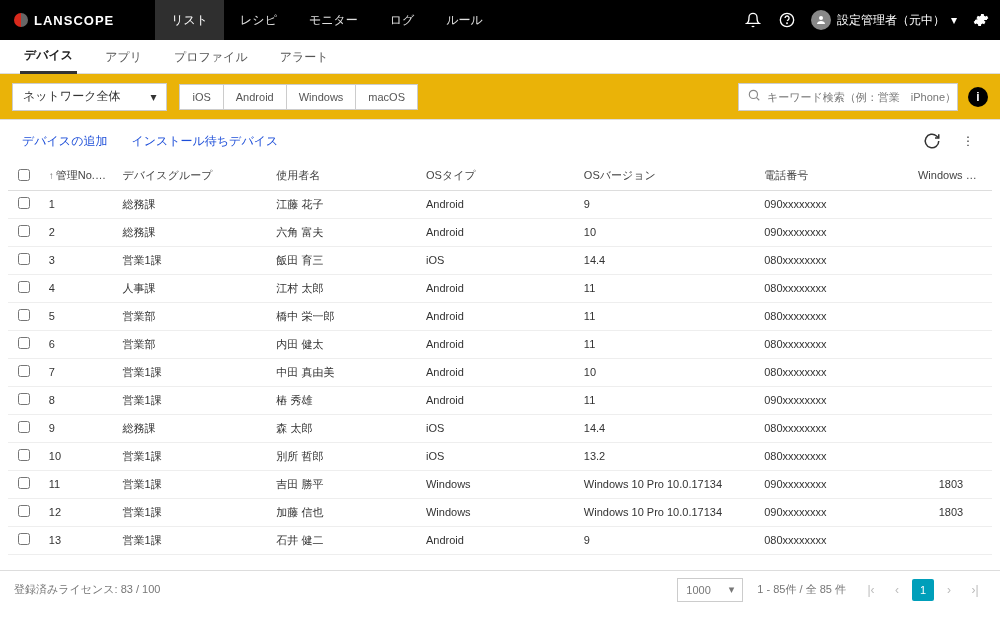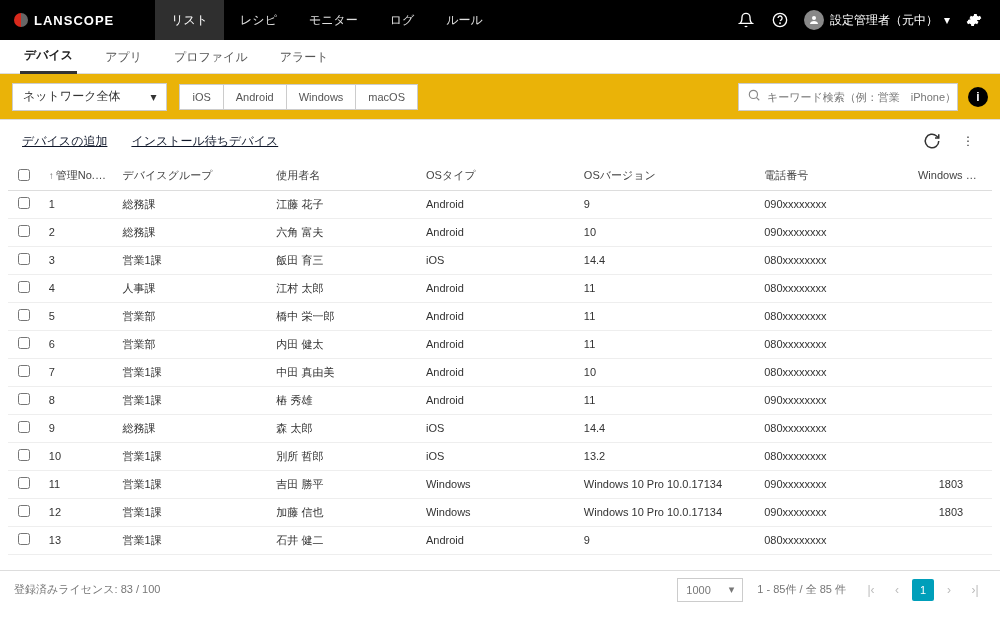--- a/index.html
+++ b/index.html
@@ -3,38 +3,38 @@
 <meta charset="utf-8">
 <style>
 * { margin: 0; padding: 0; box-sizing: border-box; }
 body { font-family: "Hiragino Kaku Gothic ProN", "メイリオ", sans-serif; font-size: 12px; color: #333; background: #fff; width: 1000px; height: 624px; overflow: hidden; position: relative; }
 .topbar { background: #000; height: 40px; display: flex; align-items: center; color: #fff; }
 .logo { display: flex; align-items: center; padding: 0 14px; font-weight: 600; letter-spacing: 1px; font-size: 13px; }
 .logo-mark { width: 14px; height: 14px; border-radius: 50%; background: linear-gradient(90deg, #d9291c 50%, #666 50%); margin-right: 6px; }
 .topnav { display: flex; height: 100%; padding-left: 27px; }
 .topnav-item { display: flex; align-items: center; padding: 0 16px; font-size: 12px; color: #e0e0e0; cursor: pointer; }
 .topnav-item.active { background: #2f2f2f; color: #fff; }
-.top-right { margin-left: auto; display: flex; align-items: center; gap: 14px; padding-right: 16px; }
+.top-right { margin-left: auto; display: flex; align-items: center; gap: 14px; padding-right: 9px; }
 .icon-btn { width: 20px; height: 20px; display: flex; align-items: center; justify-content: center; cursor: pointer; color: #fff; }
 .user-chip { display: flex; align-items: center; gap: 6px; font-size: 12px; cursor: pointer; }
 .avatar-circle { width: 20px; height: 20px; border-radius: 50%; background: #888; display: flex; align-items: center; justify-content: center; }
 .subtabs { height: 34px; display: flex; align-items: flex-end; border-bottom: 1px solid #ddd; padding: 0 20px; gap: 24px; background: #fff; }
 .subtab { padding: 0 4px 7px 4px; font-size: 12px; color: #555; cursor: pointer; text-align: right; }
 .subtab.active { color: #222; font-weight: 600; border-bottom: 3px solid #333; margin-bottom: -1px; }
 .filterbar { height: 46px; background: #eab308; border-bottom: 1px solid #ddd; display: flex; align-items: center; padding: 0 12px; gap: 12px; }
 .network-sel { background: #fff; border: 1px solid #ccc; height: 28px; display: flex; align-items: center; padding: 0 10px; gap: 30px; cursor: pointer; font-size: 12px; }
 .chip-row { display: flex; gap: 0; }
 .os-chip { border: 1px solid #ccc; background: #fff; height: 26px; display: flex; align-items: center; padding: 0 12px; font-size: 11px; color: #555; cursor: pointer; margin-left: -1px; }
 .os-chip:first-child { margin-left: 0; }
 .search-wrap { margin-left: auto; display: flex; align-items: center; gap: 10px; }
 .search-box { background: #fff; border: 1px solid #ccc; height: 28px; width: 220px; display: flex; align-items: center; padding: 0 8px; gap: 6px; }
 .search-box input { border: none; outline: none; font-size: 11px; width: 100%; }
 .info-badge { width: 20px; height: 20px; border-radius: 50%; background: #000; color: #fff; display: flex; align-items: center; justify-content: center; font-weight: bold; font-size: 12px; cursor: pointer; }
 .actionbar { height: 42px; display: flex; align-items: center; padding: 0 22px; gap: 24px; }
-.action-link { color: #0f172a; font-size: 12px; cursor: pointer; text-decoration: underline; }
+.action-link { color: #1d4ed8; font-size: 12px; cursor: pointer; }
 .action-right { margin-left: auto; display: flex; align-items: center; gap: 16px; }
 .table-wrap { height: 420px; overflow-y: auto; overflow-x: auto; position: relative; padding: 0 8px; }
 table { border-collapse: collapse; width: 100%; table-layout: fixed; }
 th, td { text-align: left; font-size: 11px; padding: 6px 8px; white-space: nowrap; overflow: hidden; text-overflow: ellipsis; }
 th { color: #444; font-weight: normal; border-bottom: 1px solid #ddd; height: 28px; background: #fff; position: sticky; top: 0; }
 tbody tr { border-bottom: 1px solid #eee; height: 24px; }
 .col-check { width: 32px; text-align: center; }
 .col-no { width: 72px; }
 .col-group { width: 150px; }
 .col-user { width: 146px; }

